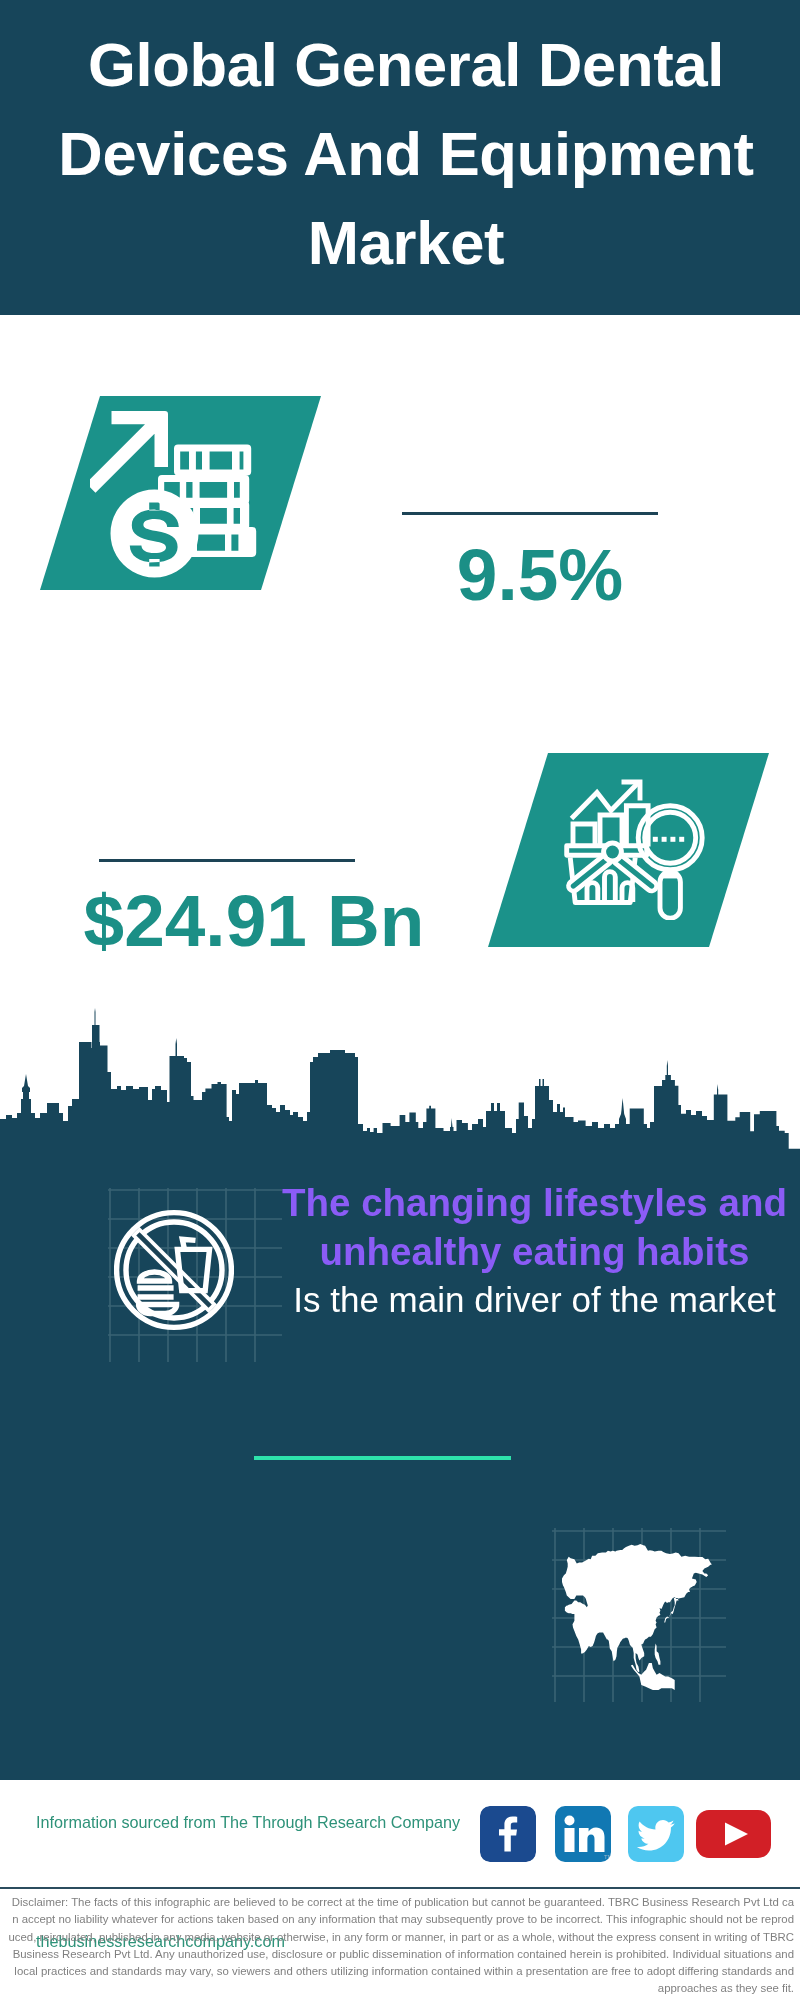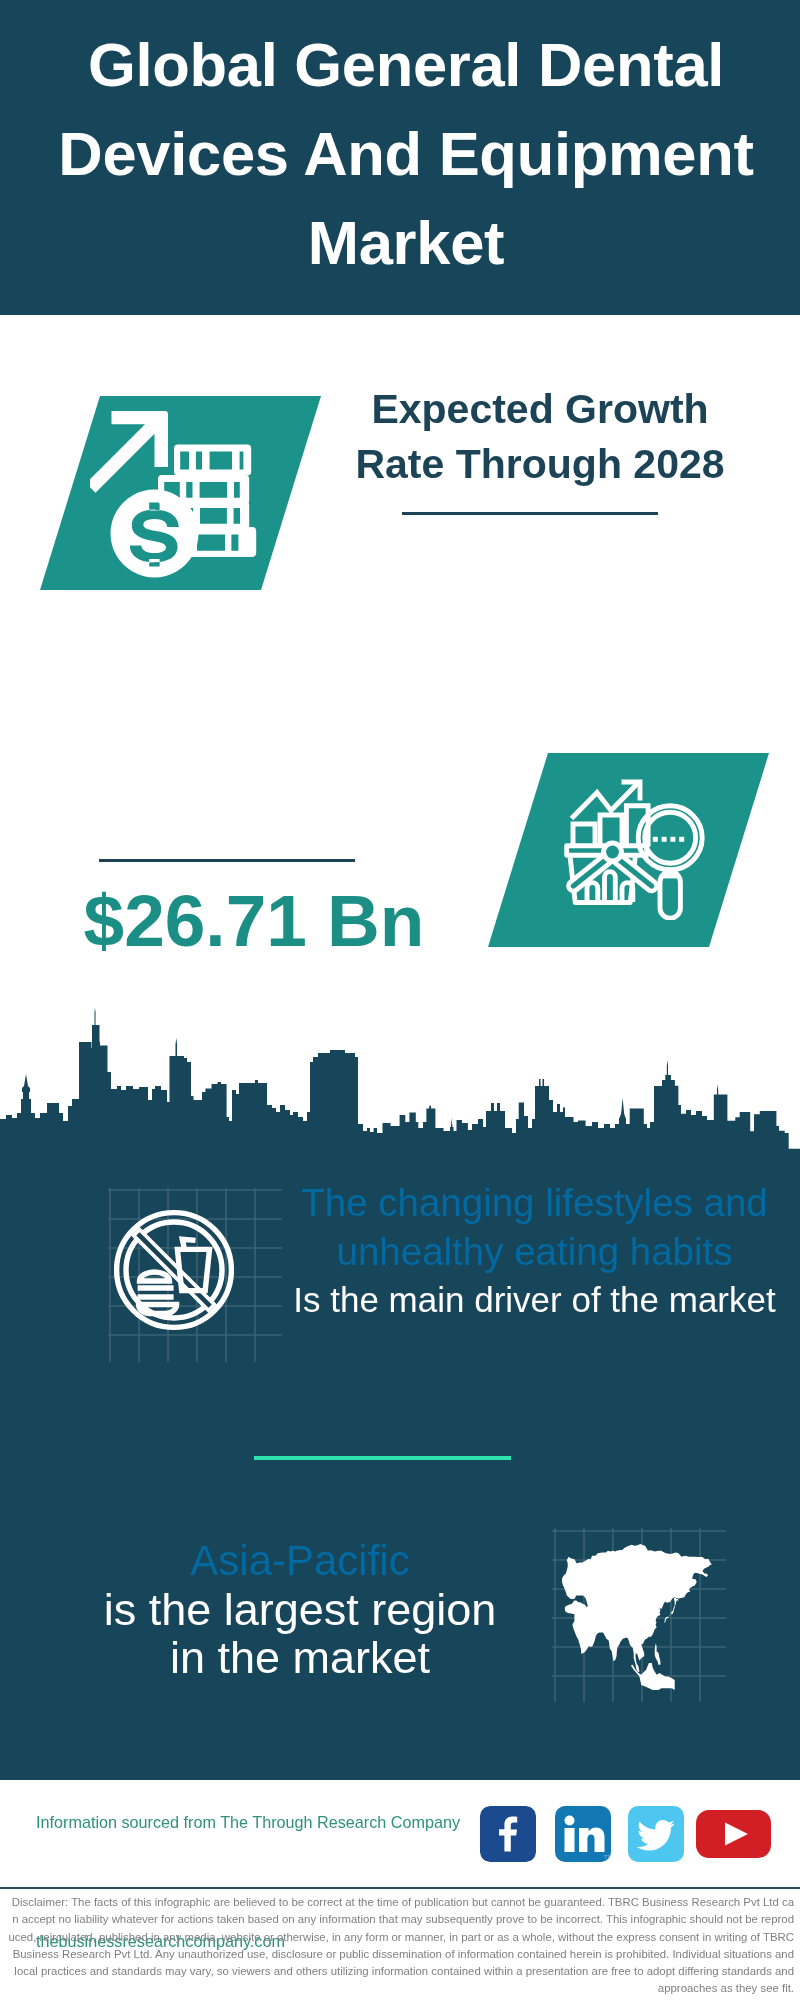--- a/index.html
+++ b/index.html
@@ -19,21 +19,21 @@
 
   .stat-head{position:absolute;color:#1d4456;font-weight:bold;font-size:41px;line-height:55px;text-align:center;}
   .stat-rule{position:absolute;height:3px;background:#1d4456;}
   .stat-val{position:absolute;color:#1b8f86;font-weight:bold;font-size:73px;line-height:73px;text-align:center;}
 
   
   .dark{position:absolute;left:0;top:1149px;width:800px;height:631px;background:#17455a;}
   .sky{position:absolute;left:0;top:1008px;width:800px;height:142px;}
 
   .drv-text{position:absolute;text-align:center;color:#ffffff;}
-  .mint{color:#0369a1;font-weight:normal;}
+  .mint{color:#8b5cf6;font-weight:bold;}
 
   .mid-rule{position:absolute;height:4px;background:#2ee2ab;}
 
   
   .footer{position:absolute;left:0;top:1780px;width:800px;height:220px;background:#ffffff;}
   .src{position:absolute;color:#2e9279;font-size:16.2px;line-height:19px;}
   .social{position:absolute;width:56px;height:56px;border-radius:10px;}
   .discl-line{position:absolute;left:0;width:800px;height:2px;background:#2b4c5e;}
   .discl{position:absolute;left:8px;width:786px;color:#808080;font-size:11.4px;line-height:17.3px;text-align:right;word-break:break-all;}
 </style>
@@ -72,22 +72,22 @@
       <path fill-rule="evenodd" d="M64.5,84.5 a44,44 0 1 0 0.001,0 z
         M59.2,97.5 h10.4 v8 h-10.4 z
         M59.2,154 h10.4 v7.5 h-10.4 z
         M64.4,104.6 c-13.9,0 -22.6,6.6 -22.6,15.6 c0,9 7.2,13.3 21.4,15.8 c10,1.8 12.8,3.4 12.8,6.5
         c0,3.4 -4.4,5.6 -11.6,5.6 c-8.2,0 -12.7,-2.8 -13,-7.6 l-11.6,0 c0.3,10.4 9.2,16.8 24.4,16.8
         c14.5,0 23.4,-5.8 23.4,-15.2 c0,-9.2 -6.8,-13.4 -21.4,-16 c-10.2,-1.8 -12.8,-3.4 -12.8,-6.4
         c0,-3.4 4.1,-5.6 11.4,-5.6 c7.8,0 12,2.9 12.4,7.8 l11.6,0 c-0.4,-10 -8.6,-16.9 -22.4,-16.9 z"></path>
     </g>
   </svg>
 
-  <div class="stat-head" style="left:340px;top:382px;width:400px;">Expected Growth Rate Through 2028</div>
   <div class="stat-rule" style="left:402px;top:512px;width:256px;"></div>
+  <div class="stat-val" style="left:340px;top:538px;width:400px;">9.5%</div>
 
   <svg class="para" style="left:484px;top:753px;width:286px;height:195px" viewBox="0 0 286 195">
     <polygon points="64,0 285,0 225,194 4,194" fill="#1b928a"></polygon>
   </svg>
 
   <svg style="position:absolute;left:560px;top:770px;width:150px;height:150px" viewBox="560 770 150 150">
     <g fill="none" stroke="#ffffff" stroke-width="4.9" stroke-linecap="butt" stroke-linejoin="miter">
 
       <polyline points="571.5,818.5 597,792.5 611,810.5 637.5,783.5"></polyline>
 
@@ -120,21 +120,21 @@
     </g>
     <g fill="#ffffff" stroke="none">
       <rect x="652.8" y="836.8" width="5" height="5"></rect>
       <rect x="661.6" y="836.8" width="5" height="5"></rect>
       <rect x="670.4" y="836.8" width="5" height="5"></rect>
       <rect x="679.2" y="836.8" width="5" height="5"></rect>
     </g>
   </svg>
 
   <div class="stat-rule" style="left:99px;top:859px;width:256px;"></div>
-  <div class="stat-val" style="left:54px;top:884px;width:400px;">$26.71 Bn</div>
+  <div class="stat-val" style="left:54px;top:884px;width:400px;">$24.91 Bn</div>
 
   <div class="dark"></div>
 
   <svg class="sky" viewBox="0 1008 800 142" preserveAspectRatio="none">
     <path fill="#17455a" d="M0,1152 L0,1119 L6,1119 L6,1115 L12,1115 L12,1118 L17,1118 L17,1113 L21,1113 L21,1099 L23,1099 L23,1092 L22,1092 L22,1088 L24,1086 L25,1080 L26,1074 L27,1080 L28,1086 L30,1088 L30,1092 L29,1092 L29,1099 L31,1099 L31,1113 L35,1113 L35,1118 L40,1118 L40,1113 L47,1113 L47,1103 L59,1103 L59,1113 L63,1113 L63,1121 L68,1121 L68,1106 L72,1106 L72,1099 L79,1099 L79,1042 L91.5,1042 L91.5,1048 L92,1048 L92,1025 L94.5,1025 L94.5,1012 L95,1008 L95.5,1012 L95.5,1025 L99.5,1025 L99.5,1042 L100,1042 L100,1045.5 L107.5,1045.5 L107.5,1072 L111,1072 L111,1089 L117,1089 L117,1086 L121,1086 L121,1090 L126,1090 L126,1086 L133,1086 L133,1089 L139,1089 L139,1087 L148,1087 L148,1100 L152,1100 L152,1089 L155,1089 L155,1086 L161,1086 L161,1090 L167,1090 L167,1102 L169.5,1102 L169.5,1056 L175.5,1056 L175.5,1044 L176.3,1038 L177,1044 L177,1056 L184,1056 L184,1058 L187,1058 L187,1062 L191,1062 L191,1096 L193.5,1096 L193.5,1100 L202,1100 L202,1092 L205.4,1092 L205.4,1088.5 L211.5,1088.5 L211.5,1084 L217.5,1084 L217.5,1082 L221,1082 L221,1084 L226.6,1084 L226.6,1117 L229,1117 L229,1121 L232,1121 L232,1090 L236,1090 L236,1094 L239,1094 L239,1083 L255,1083 L255,1080 L258,1080 L258,1083 L267,1083 L267,1105 L272,1105 L272,1108 L276,1108 L276,1112 L280,1112 L280,1105 L285,1105 L285,1110 L290,1110 L290,1115 L293,1115 L293,1112 L298,1112 L298,1117 L303,1117 L303,1121 L307,1121 L307,1112 L310,1112 L310,1062 L313,1062 L313,1057 L318,1057 L318,1053 L330,1053 L330,1050 L345,1050 L345,1053 L355,1053 L355,1057 L358,1057 L358,1124 L363,1124 L363,1131 L367,1131 L367,1128 L370,1128 L370,1132 L373.6,1132 L373.6,1128 L377,1128 L377,1133 L382.5,1133 L382.5,1123 L390.6,1123 L390.6,1126 L399.6,1126 L399.6,1115 L405.3,1115 L405.3,1122 L409.4,1122 L409.4,1112.6 L415.8,1112.6 L415.8,1122 L418.3,1122 L418.3,1128 L423,1128 L423,1122 L426.4,1122 L426.4,1108.6 L429.2,1108.6 L429.2,1105.8 L431,1105.8 L431,1108.6 L435.4,1108.6 L435.4,1128 L443.5,1128 L443.5,1131 L450,1131 L450,1127 L451,1127 L451.6,1118 L452.5,1127 L453.5,1127 L453.5,1131 L456.5,1131 L456.5,1120 L462,1120 L462,1123 L467.9,1123 L467.9,1130 L472,1130 L472,1124 L478,1124 L478,1119 L483,1119 L483,1127 L486,1127 L486,1111 L491,1111 L491,1103 L494,1103 L494,1111 L497,1111 L497,1103 L500,1103 L500,1111 L505,1111 L505,1128 L512,1128 L512,1133 L516,1133 L516,1119 L518.7,1119 L518.7,1102.5 L524,1102.5 L524,1116 L528,1116 L528,1128 L532,1128 L532,1119 L535,1119 L535,1086 L539,1086 L539,1079 L540.5,1079 L540.5,1086 L542.5,1086 L542.5,1079 L544,1079 L544,1086 L549,1086 L549,1100 L553,1100 L553,1112 L557,1112 L557,1104 L560,1104 L560,1112 L560,1112 L563,1112 L563,1107.5 L565,1107.5 L565,1117 L573.5,1117 L573.5,1122 L578,1122 L578,1120.6 L585.6,1120.6 L585.6,1126 L592,1126 L592,1122 L598,1122 L598,1128 L604,1128 L604,1124 L610,1124 L610,1128 L615,1128 L615,1124 L619,1124 L619,1119 L621,1114 L621.5,1110 L622,1104 L622.6,1098 L623.2,1104 L623.8,1110 L624.2,1114 L626,1119 L626,1124 L629.7,1124 L629.7,1108.5 L643.8,1108.5 L643.8,1124 L647,1124 L647,1128 L650,1128 L650,1122 L654,1122 L654,1086 L662,1086 L662,1080 L665.3,1080 L665.3,1075 L666.8,1075 L666.8,1066 L667.4,1060 L668,1066 L668,1075 L670.9,1075 L670.9,1080 L674.9,1080 L674.9,1085.7 L678.4,1085.7 L678.4,1105 L681,1105 L681,1113.7 L686,1113.7 L686,1110 L691,1110 L691,1115 L696,1115 L696,1111 L702,1111 L702,1116 L707,1116 L707,1120 L713.8,1120 L713.8,1094.4 L717,1094.4 L717,1090 L717.6,1084 L718.2,1090 L718.2,1094.4 L727.4,1094.4 L727.4,1120.7 L735.3,1120.7 L735.3,1117.2 L739.7,1117.2 L739.7,1111.9 L750.2,1111.9 L750.2,1131.2 L754,1131.2 L754,1114.2 L759.8,1114.2 L759.8,1111 L776.4,1111 L776.4,1126 L779,1126 L779,1130.7 L784.7,1130.7 L784.7,1133 L788.7,1133 L788.7,1148.7 L800,1148.7 L800,1152 Z"></path>
   </svg>
 
   <svg style="position:absolute;left:108px;top:1188px;width:174px;height:174px" viewBox="0 0 174 174">
     <g stroke="#3a6374" stroke-width="1.6" fill="none">
       <line x1="2" y1="0" x2="2" y2="174"></line>
@@ -170,24 +170,20 @@
     </g>
   </svg>
 
   <div class="drv-text" style="left:279px;top:1179px;width:511px;font-size:38.5px;line-height:48.5px;">
     <div class="mint">The changing lifestyles and unhealthy eating habits</div>
     <div style="font-size:35px;line-height:48.5px;">Is the main driver of the market</div>
   </div>
 
   <div class="mid-rule" style="left:254px;top:1456px;width:257px;"></div>
 
-  <div class="drv-text" style="left:100px;top:1537px;width:400px;font-size:42px;line-height:48.5px;">
-    <div class="mint">Asia-Pacific</div>
-    <div style="font-size:45px;line-height:48.5px;">is the largest region in the market</div>
-  </div>
 
   <svg style="position:absolute;left:552px;top:1528px;width:174px;height:174px" viewBox="0 0 174 174">
     <g stroke="#3a6374" stroke-width="1.6" fill="none">
       <line x1="3" y1="0" x2="3" y2="174"></line>
       <line x1="32" y1="0" x2="32" y2="174"></line>
       <line x1="61" y1="0" x2="61" y2="174"></line>
       <line x1="90" y1="0" x2="90" y2="174"></line>
       <line x1="119" y1="0" x2="119" y2="174"></line>
       <line x1="148" y1="0" x2="148" y2="174"></line>
       <line x1="0" y1="3" x2="174" y2="3"></line>

